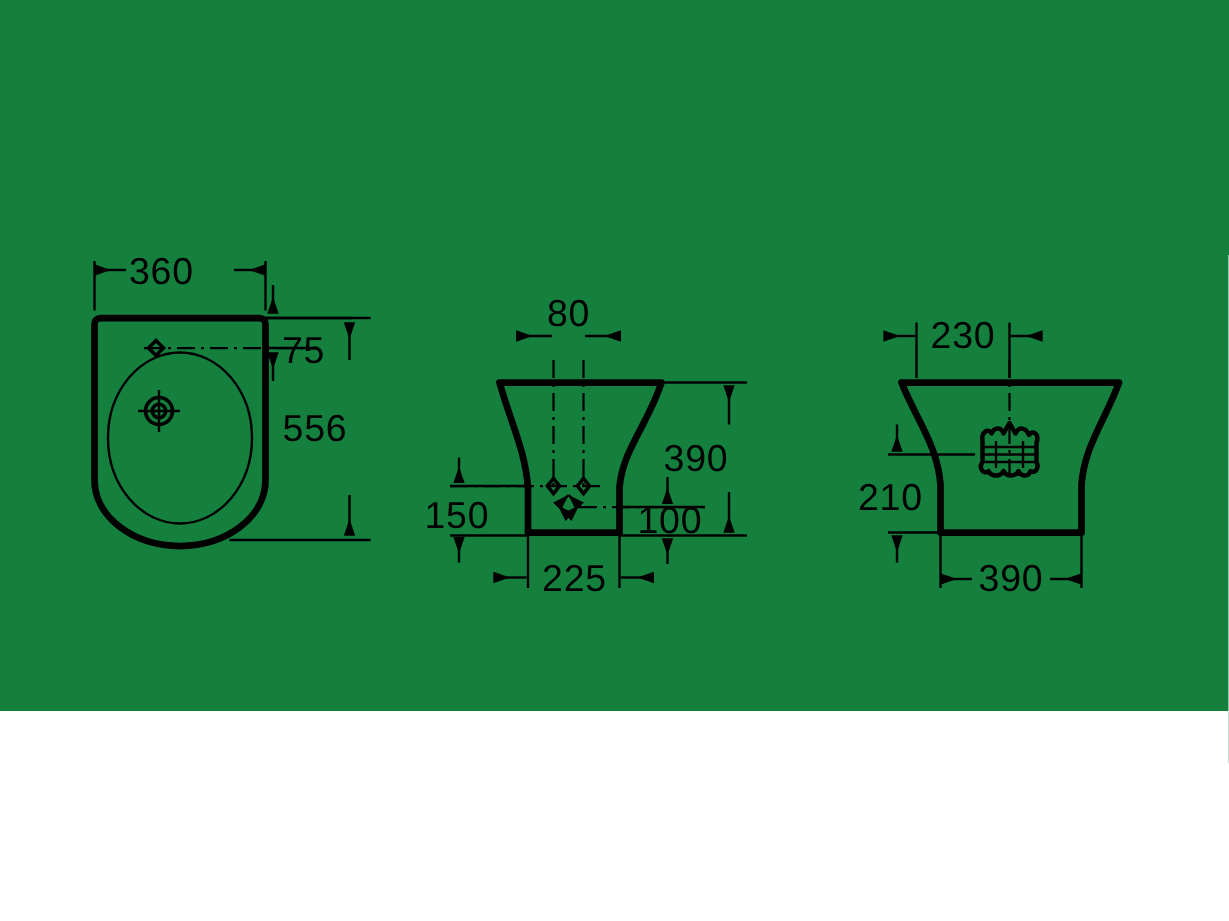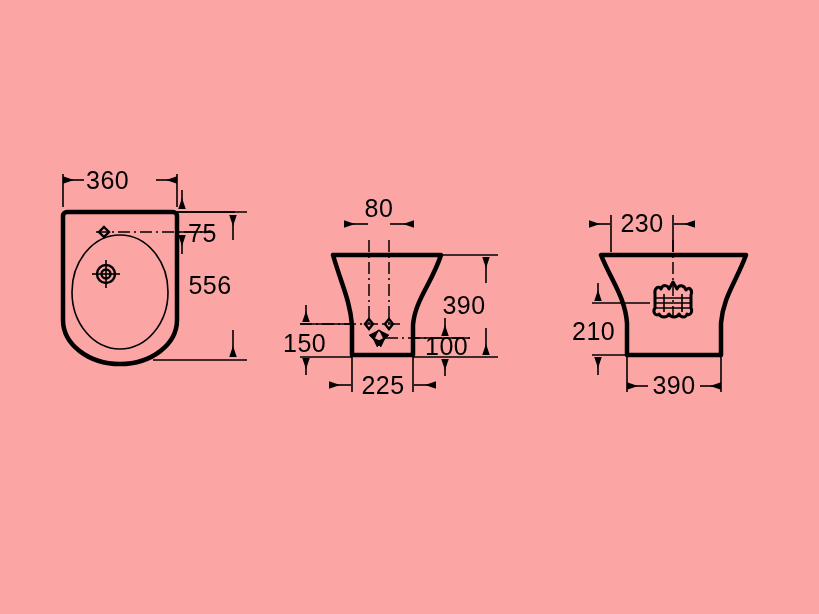--- a/index.html
+++ b/index.html
@@ -1,18 +1,18 @@
 <!DOCTYPE html>
 <html><head>
 <meta charset="utf-8">
 <style>
   html,body{margin:0;padding:0;background:#ffffff;}
   body{width:819px;height:614px;overflow:hidden;
        font-family:"Liberation Sans", sans-serif;}
-  #sheet{position:relative;width:819px;height:614px;background:#fca5a5;}
+  #sheet{position:relative;width:819px;height:474px;background:#15803d;}
   svg#dwg{position:absolute;left:0;top:0;width:819px;height:614px;display:block;}
   .dimtext{font-family:"Liberation Sans", sans-serif;font-size:25px;fill:#000;
            font-weight:400;letter-spacing:0.5px;}
   .outline{fill:none;stroke:#000;stroke-width:4.5;stroke-linejoin:round;stroke-linecap:round;}
   .outline-thin{fill:none;stroke:#000;stroke-width:1.6;stroke-linejoin:round;}
   .dimline{stroke:#000;stroke-width:1.6;fill:none;}
   .extline{stroke:#000;stroke-width:1.6;fill:none;}
   .centerline{stroke:#000;stroke-width:1.5;fill:none;
               stroke-dasharray:12 4 2 4;}
   .fitting{fill:none;stroke:#000;stroke-width:3;stroke-linejoin:round;}

